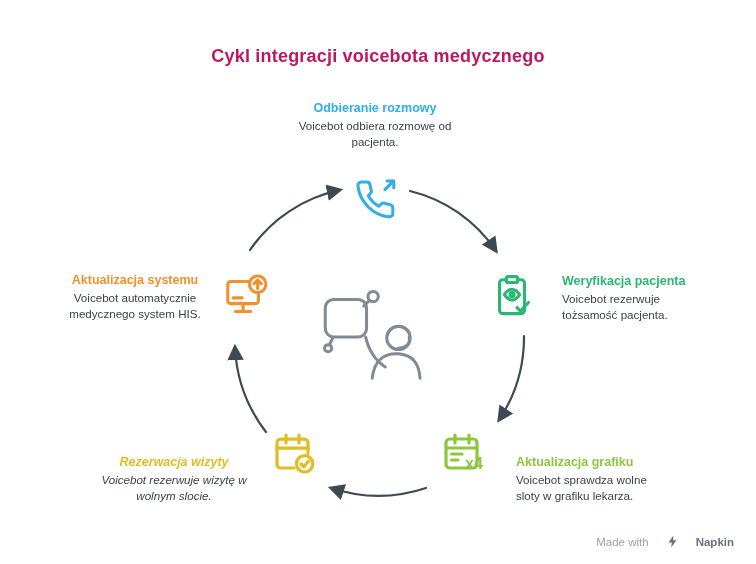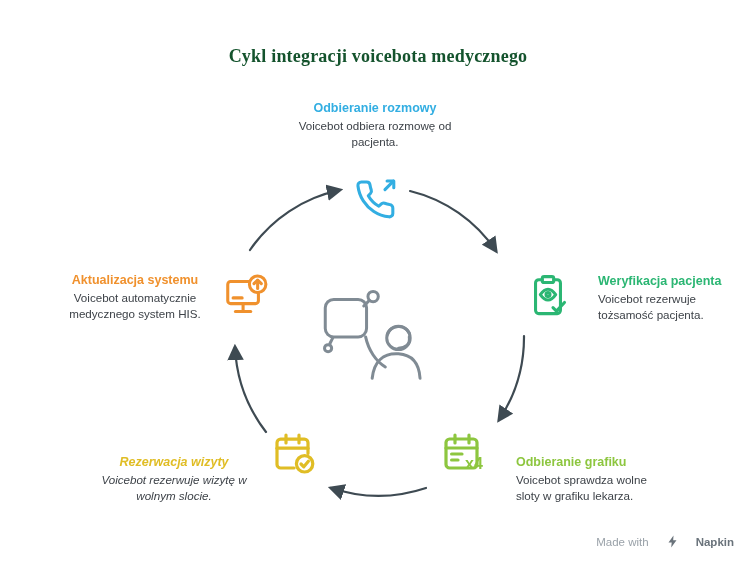--- a/index.html
+++ b/index.html
@@ -16,21 +16,21 @@
   .text-block .step-label { font-size:12.5px; font-weight:700; margin-bottom:3px; }
   .text-block .step-desc  { font-size:11.6px; color:#3d4248; line-height:1.38; }
   .tb-center { text-align:center; }
   .tb-left   { text-align:left; }
 
   .step-icon { position:absolute; width:46px; height:46px; }
   .step-icon svg { width:100%; height:100%; display:block; }
 
   
   .c-blue   { color:#32aee2; }
-  .c-green  { color:#2bb673;margin-left:36px; }
+  .c-green  { color:#2bb673; }
   .c-lime   { color:#8dc63f; }
   .c-yellow { color:#e0bd25; }
   .c-orange { color:#f0912d; }
 
   .arrows { position:absolute; left:0; top:0; width:756px; height:564px;
             color:#3e4a52; pointer-events:none; }
 
   .illustration { position:absolute; left:314px; top:284px; width:122px; height:104px;
                   color:#808b94; }
   .illustration svg { width:100%; height:100%; display:block; }
@@ -43,21 +43,21 @@
   .watermark .wm-brand { color:#6a737b; font-weight:700; }
   .watermark .wm-logo svg { display:block; }
 
   text.badge { font-family:"Liberation Sans", sans-serif; font-weight:bold; }
 </style>
 </head>
 <body>
 
 <div class="canvas">
 
-  <div class="title" style="color: #14532d; font-family: Liberation Serif, serif;">Cykl integracji voicebota medycznego</div>
+  <div class="title" style="color: #be185d;">Cykl integracji voicebota medycznego</div>
 
   <svg class="arrows" viewBox="0 0 756 564" style="color: rgb(62, 74, 82);">
     <defs>
       <marker id="ah" viewBox="0 0 10 10" refX="8" refY="5" markerWidth="7.5" markerHeight="7.5" orient="auto">
         <path d="M0 0 L10 5 L0 10 Z" fill="currentColor"></path>
       </marker>
     </defs>
     <g fill="none" stroke="currentColor" stroke-width="2.2" stroke-linecap="round">
       <path d="M 410 191 A 145 145 0 0 1 496 251" marker-end="url(#ah)"></path>
       <path d="M 524 336 A 150 150 0 0 1 499 420" marker-end="url(#ah)"></path>
@@ -98,21 +98,21 @@
       <rect x="3.5" y="5" width="15.5" height="14.5" rx="1.8"></rect>
       <line x1="8" y1="3" x2="8" y2="7"></line>
       <line x1="15" y1="3" x2="15" y2="7"></line>
       <line x1="3.5" y1="9.5" x2="19" y2="9.5"></line>
       <line x1="6.3" y1="12.5" x2="11.5" y2="12.5"></line>
       <line x1="6.3" y1="15.5" x2="9.5" y2="15.5"></line>
       <text class="badge" x="13" y="20.2" font-size="8" stroke="none" fill="currentColor">x4</text>
     </svg>
   </div>
   <div class="text-block tb-left c-lime" style="left: 516px; top: 455px; width: 150px; color: rgb(141, 198, 63);">
-    <div class="step-label">Odbieranie grafiku</div>
+    <div class="step-label">Aktualizacja grafiku</div>
     <div class="step-desc">Voicebot sprawdza wolne sloty w grafiku lekarza.</div>
   </div>
 
   <div class="step-icon c-yellow" style="left: 270px; top: 429px; width: 48px; height: 48px; color: rgb(224, 189, 37);">
     <svg viewBox="0 0 24 24" fill="none" stroke="currentColor" stroke-width="1.6" stroke-linecap="round" stroke-linejoin="round">
       <path d="M19 12.2V6.9A1.8 1.8 0 0 0 17.2 5.1H5.3A1.8 1.8 0 0 0 3.5 6.9v10.8a1.8 1.8 0 0 0 1.8 1.8H12"></path>
       <line x1="8" y1="3" x2="8" y2="7"></line>
       <line x1="14.5" y1="3" x2="14.5" y2="7"></line>
       <line x1="3.5" y1="9.6" x2="19" y2="9.6"></line>
       <circle cx="17.3" cy="17.4" r="4.1"></circle>

